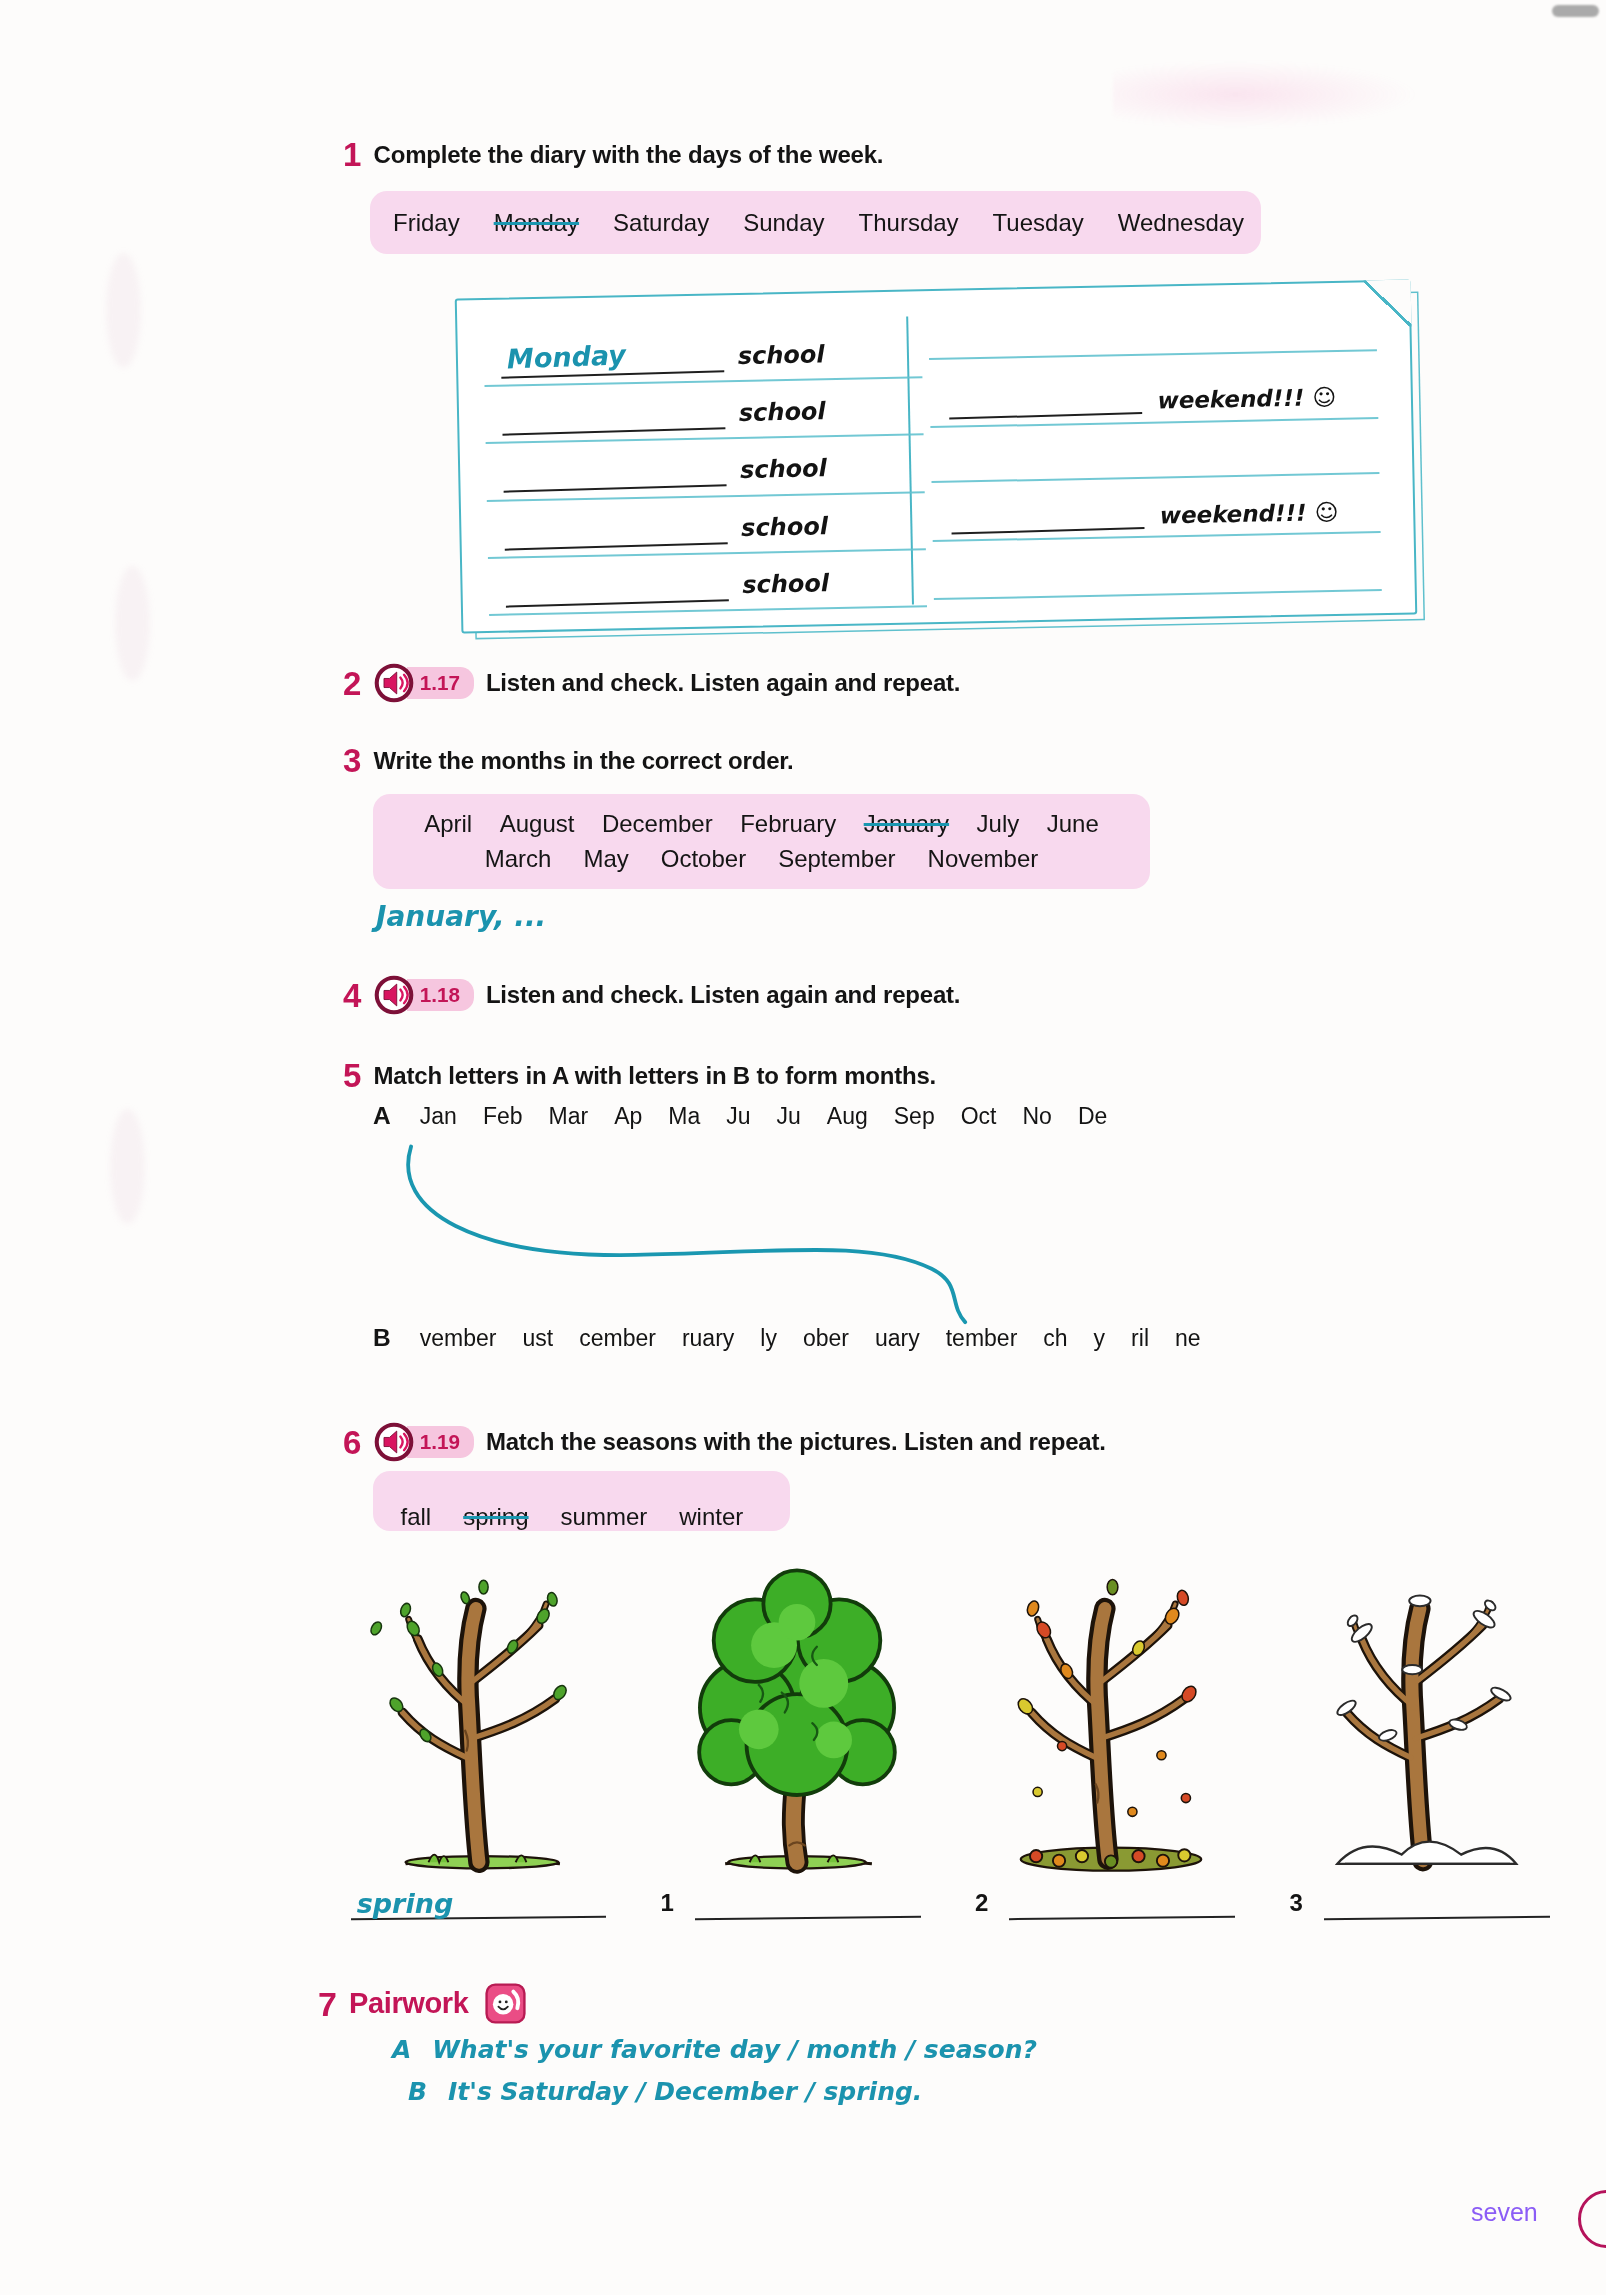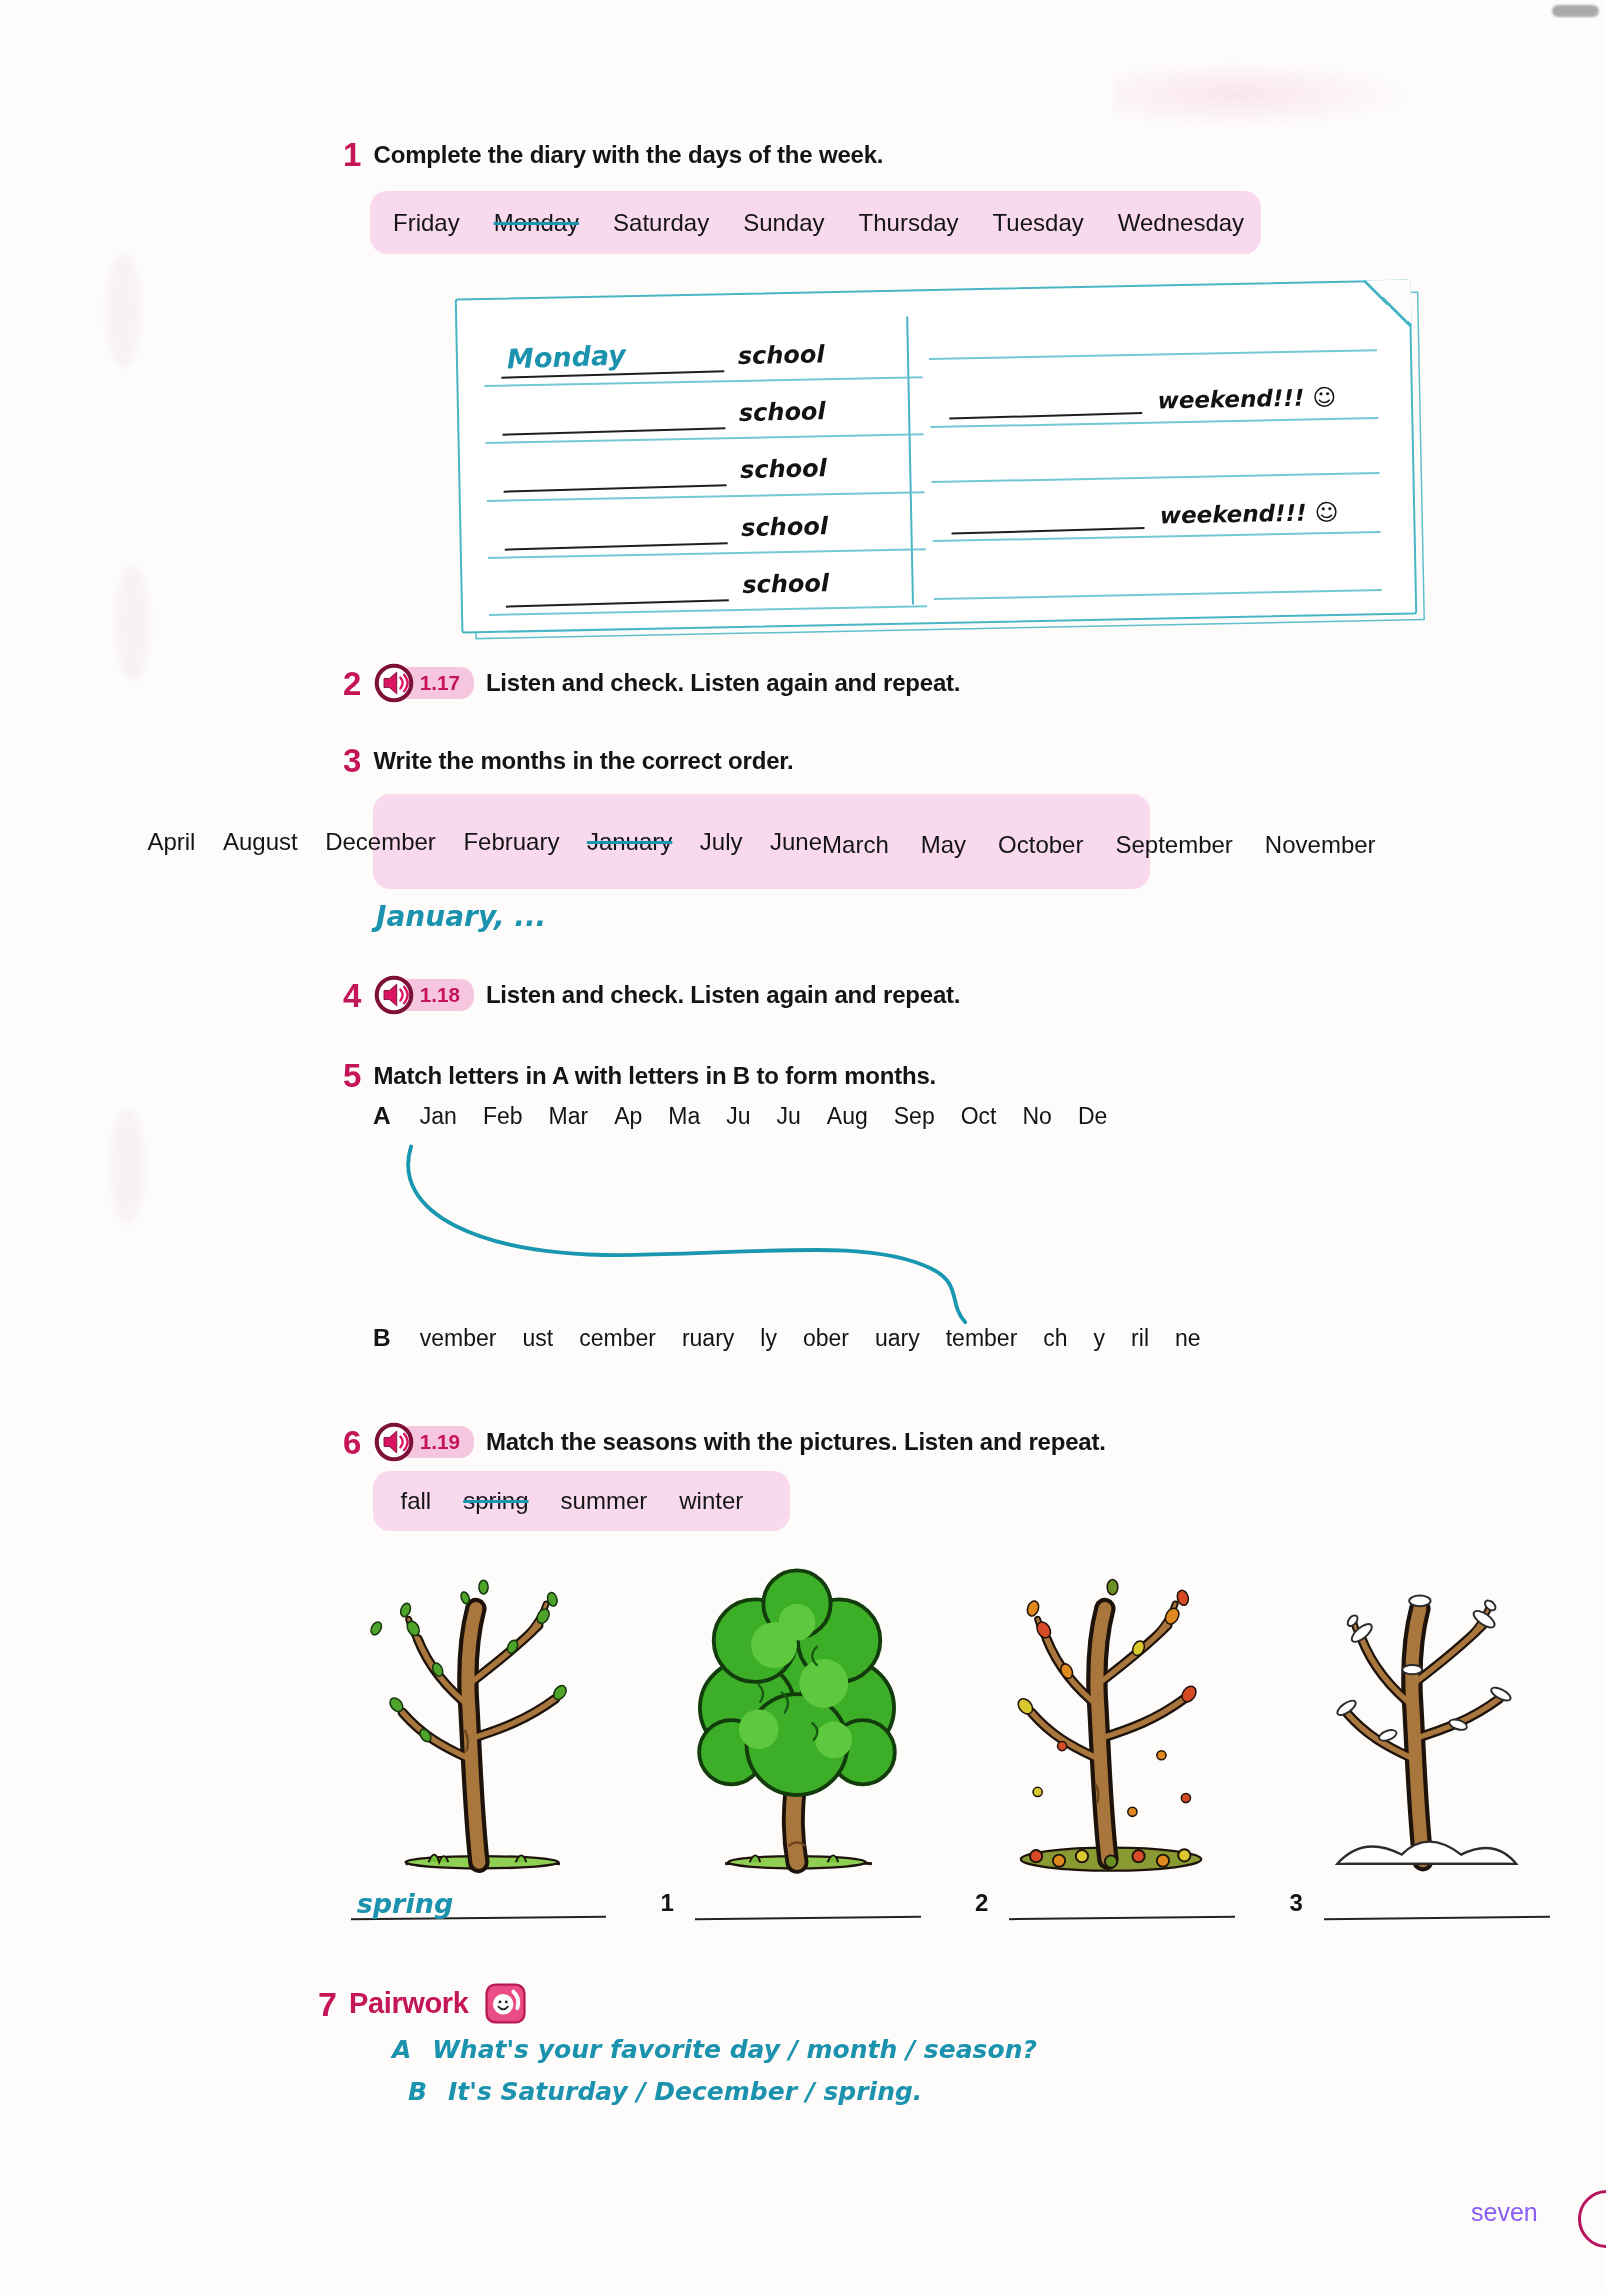--- a/index.html
+++ b/index.html
@@ -30,21 +30,21 @@
   
   .audio-chip { display:flex; align-items:center; }
   .audio-pill { margin-left:-6.1px; padding:3.8px 13.8px 3.8px 12.2px; background:#f6c6df;
     border-radius:0 13.8px 13.8px 0; font-size:20.7px; font-weight:bold; color:#c31557; }
   .speaker-svg { position:relative; z-index:1; display:block; }
 
   
   .bank { position:absolute; background:#f8d9ee; border-radius:17px;
     display:flex; align-items:center; padding:0 27.5px; color:#151515; }
   .bank .bw { font-size:24px; }
-  .bank-col { flex-direction:row; justify-content:center;text-align:right; }
+  .bank-col { flex-direction:column; justify-content:center;text-align:right; }
   .bank-row { display:flex; align-items:center; }
   .struck { text-decoration:line-through; text-decoration-thickness:3.1px;
     text-decoration-color:#1a97b0; }
 
   
   .diary-wrap { position:absolute; left:458px; top:289px; width:956px; height:335px;
     transform:rotate(-1.15deg); }
   .diary { position:relative; width:100%; height:100%; background:#ffffff;
     border:2.3px solid #49b6c6; border-radius:3.1px;
     box-shadow:10.7px 9.2px 0 -4.6px #fdfcfb, 10.7px 9.2px 0 -3.1px #5fc0cd; }
@@ -272,21 +272,21 @@
         <circle cx="22" cy="22" r="19" fill="#ffffff" stroke="#7d1038" stroke-width="4.5"></circle>
         <path d="M11,17 h6 l8,-7 v24 l-8,-7 h-6 z" fill="#d81560" stroke="#7d1038" stroke-width="1"></path>
         <path d="M29,16 q5,6 0,12" stroke="#d81560" stroke-width="2.6" fill="none" stroke-linecap="round"></path>
         <path d="M33,13 q8,9 0,18" stroke="#d81560" stroke-width="2.6" fill="none" stroke-linecap="round"></path>
       </svg>
       <span class="audio-pill">1.19</span>
     </span>
     <span class="exinstr">Match the seasons with the pictures. Listen and repeat.</span>
   </div>
 
-  <div class="bank bank-row" style="left:373px; top:1471px; width:417px; height:60px; gap:32px;">
+  <div class="bank bank-row" style="left:373px; top:1471px; width:417px; height:60px; gap:32px;align-items:flex-end;">
     <span class="bw">fall</span>
     <span class="bw struck">spring</span>
     <span class="bw">summer</span>
     <span class="bw">winter</span>
   </div>
 
   <div class="trees">
 
     <div class="tree-cell">
       <svg width="272" height="321" viewBox="0 0 340 420">

